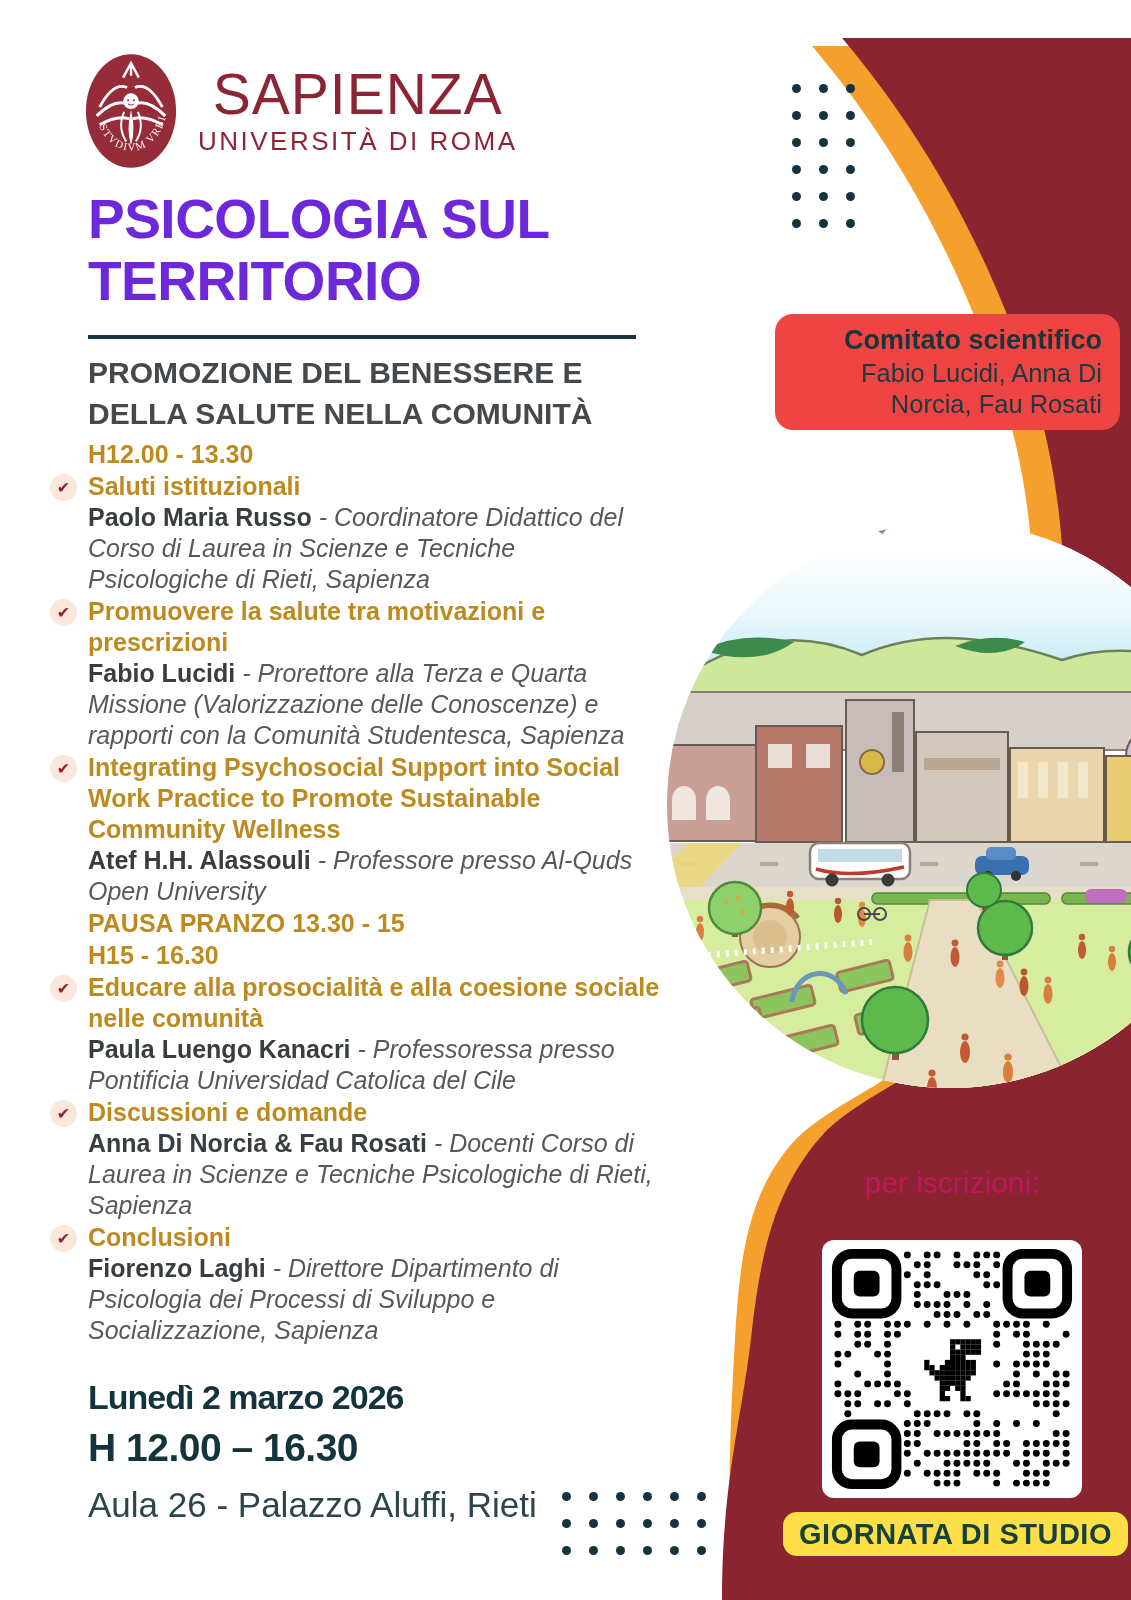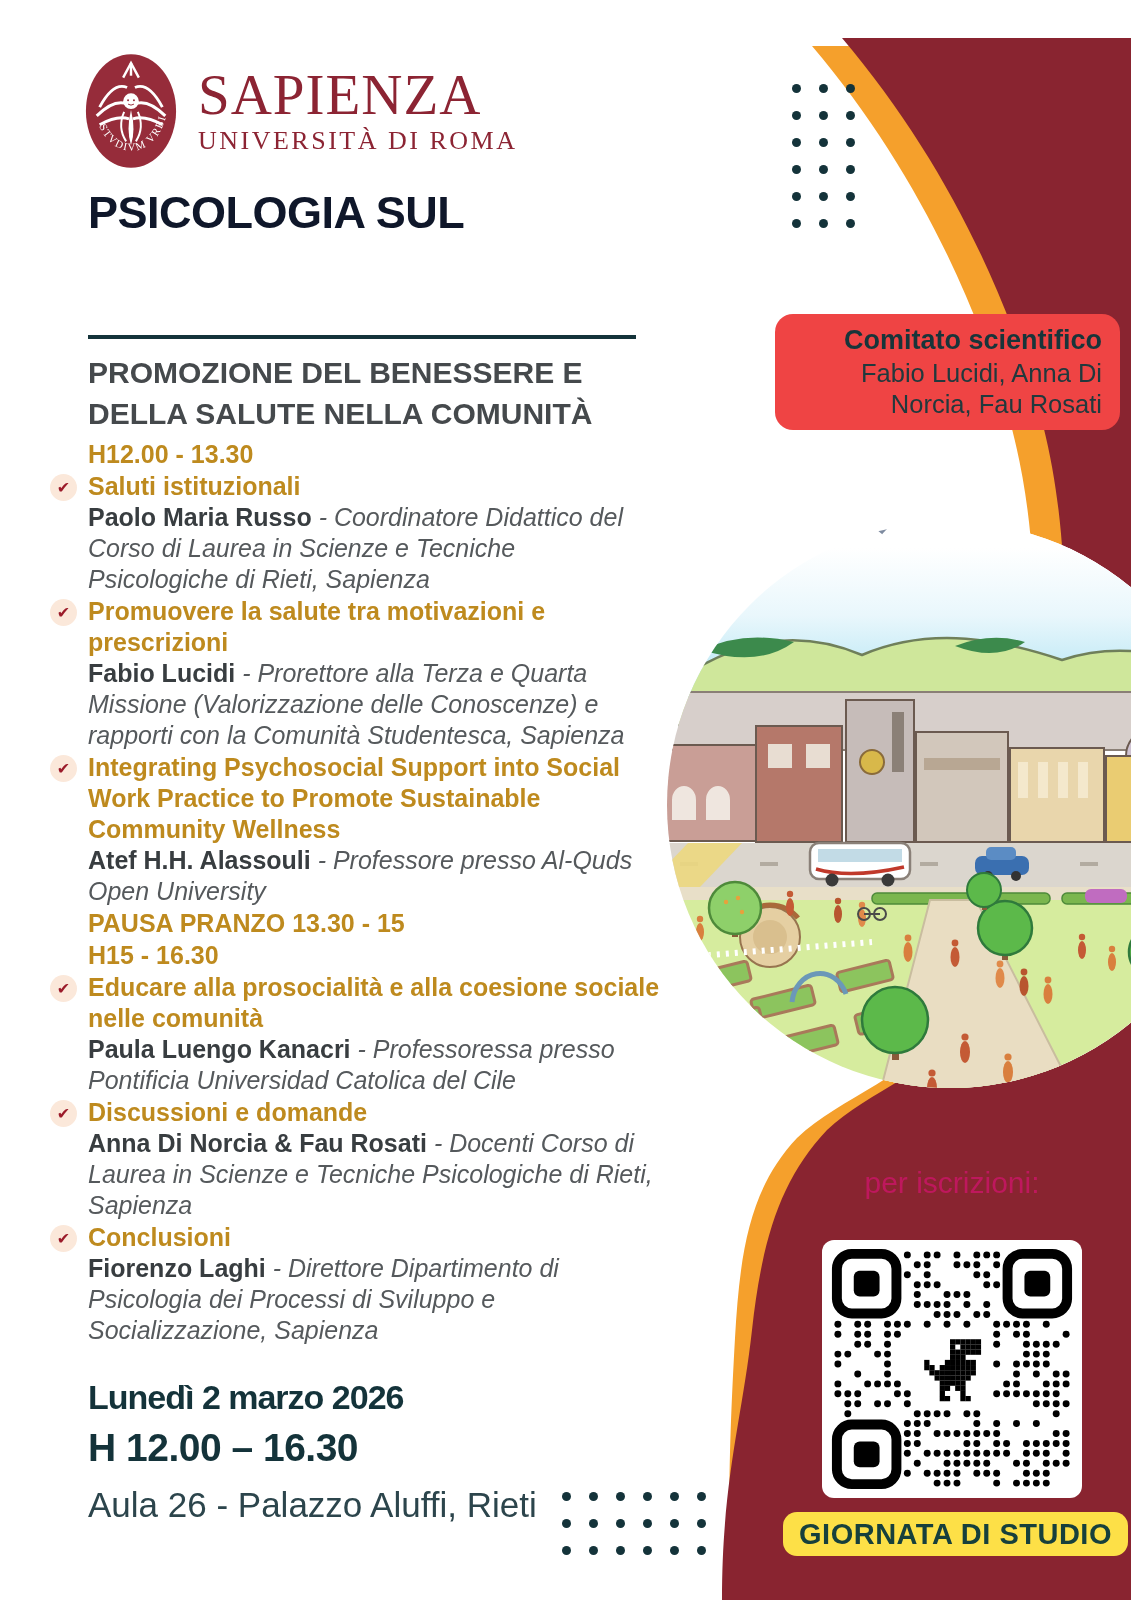--- a/index.html
+++ b/index.html
@@ -2,26 +2,26 @@
 <html><head>
 <meta charset="utf-8">
 <style>
   html,body{margin:0;padding:0;background:#e9e9e9;}
   .poster{position:relative;width:1131px;height:1600px;background:#ffffff;overflow:hidden;
           font-family:"Liberation Sans",sans-serif;margin:0 auto;}
   svg.bg{position:absolute;left:0;top:0;}
 
   
   .logo{position:absolute;left:82px;top:50px;display:flex;align-items:center;gap:18px;}
-  .brand{font-family:Liberation Serif, serif;color:#8c2433;}
+  .brand{font-family:Liberation Sans, sans-serif;color:#8c2433;text-align:center;}
   .brand-name{font-size:57px;line-height:1;letter-spacing:1px;}
   .brand-sub{font-size:26px;letter-spacing:2.5px;margin-top:3px;}
 
   
-  .title{position:absolute;left:88px;top:188px;font-size:45px;font-weight:800;color:#0f172a;
+  .title{position:absolute;left:88px;top:188px;font-size:55px;font-weight:800;color:#6d28d9;
          line-height:1.13;letter-spacing:-.5px;}
   .rule{position:absolute;left:88px;top:335px;width:548px;height:4px;background:#14333a;}
   .subtitle{position:absolute;left:88px;top:352px;font-size:30px;font-weight:700;color:#45494c;line-height:1.37;}
 
   
   .schedule{position:absolute;left:88px;top:438px;width:572px;font-size:25px;line-height:1.24;color:#55595c;}
   .s-time{color:#be8a1e;font-weight:700;margin:1px 0;}
   .s-item{position:relative;margin:1px 0;}
   .s-title{color:#be8a1e;font-weight:700;}
   .check{position:absolute;left:-38px;top:3px;width:27px;height:27px;border-radius:50%;
@@ -284,20 +284,21 @@
       </text>
     </svg>
     <div class="brand">
       <div class="brand-name">SAPIENZA</div>
       <div class="brand-sub">UNIVERSITÀ DI ROMA</div>
     </div>
   </div>
 
   <div class="title">
     <div>PSICOLOGIA SUL</div>
+    <div>TERRITORIO</div>
   </div>
   <div class="rule"></div>
   <div class="subtitle">
     <div>PROMOZIONE DEL BENESSERE E</div>
     <div>DELLA SALUTE NELLA COMUNITÀ</div>
   </div>
 
   <div class="committee">
     <div class="c-head">Comitato scientifico</div>
     <div class="c-members">Fabio Lucidi, Anna Di Norcia, Fau Rosati</div>

